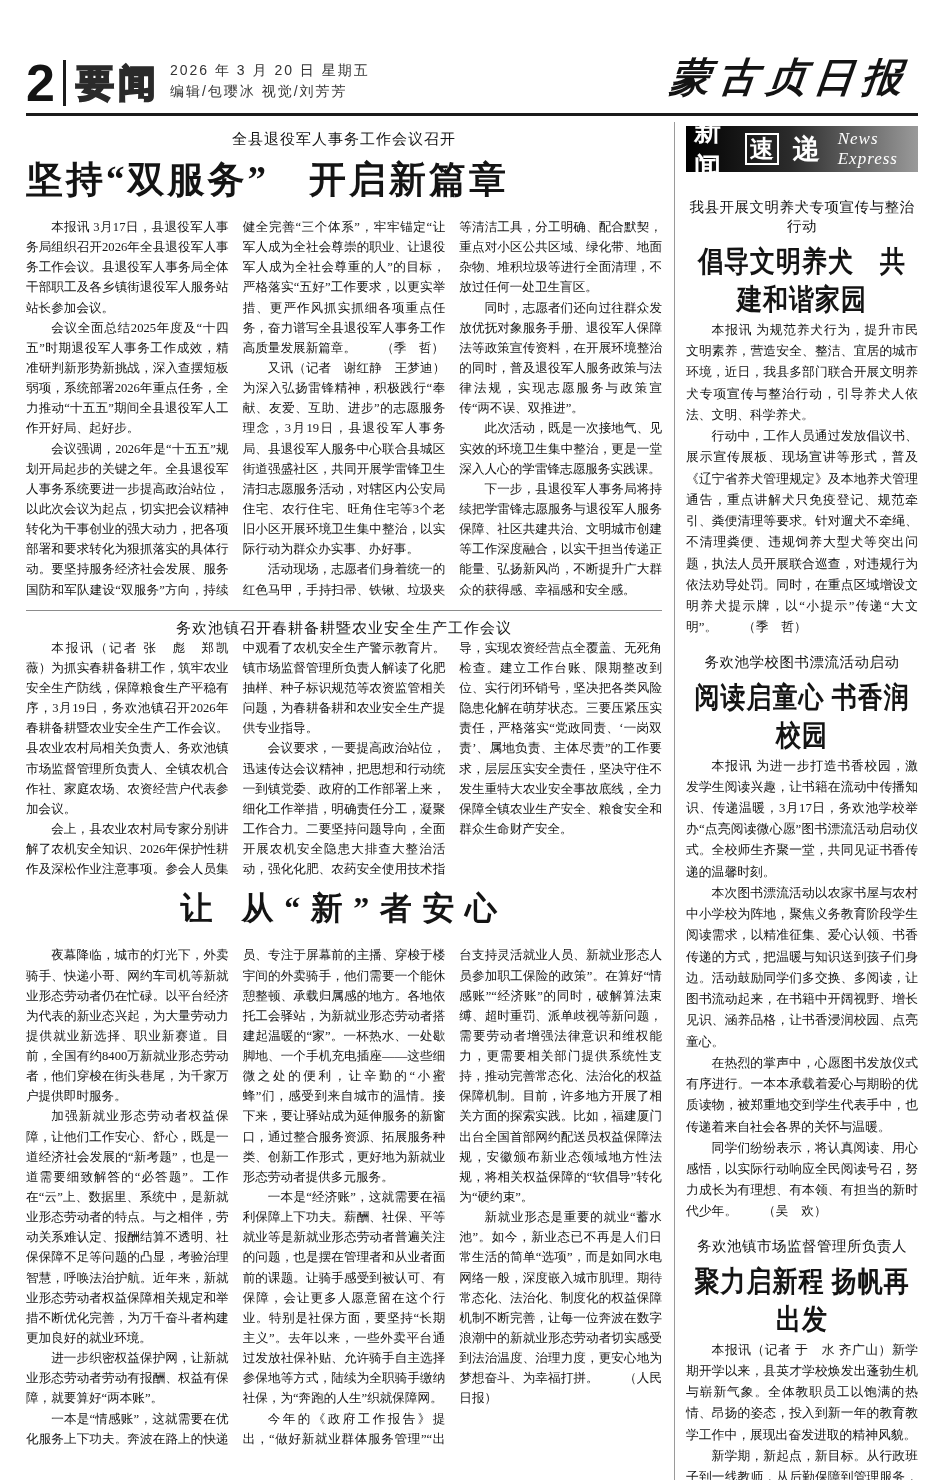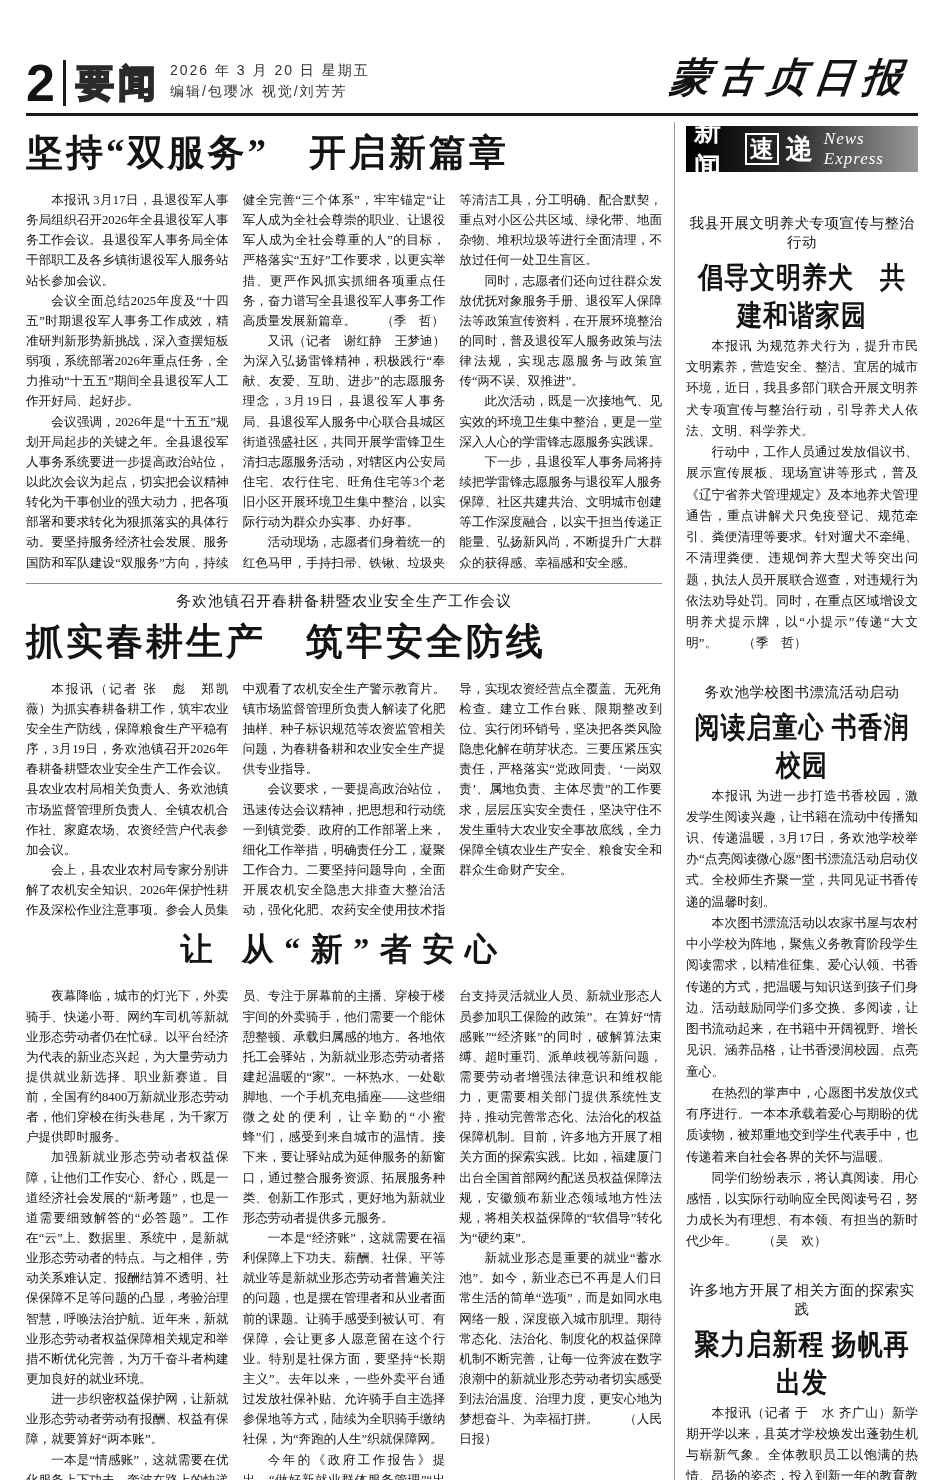--- a/index.html
+++ b/index.html
@@ -37,28 +37,28 @@
                letter-spacing:3px; margin:6px 0 12px; }
   .headline-xin { font-size:32px; font-weight:bold; text-align:center;
                   letter-spacing:0.33em; margin:6px 0 14px; }
   .body-cols3 { column-count:3; column-gap:14px;
                 font-size:12.6px; line-height:1.6; }
   .para { text-align:justify; }
   .para.p { text-indent:2em; }
   .divider { border:none; border-top:1px solid #8c8c8c; margin:10px 0 2px; }
   
   .banner { height:46px; margin-top:4px; background:linear-gradient(90deg,#000 0%,#2b2b2b 45%,#9a9a9a 100%);
-            display:flex; align-items:center; padding:0 8px; color:#fff; gap:5px; }
+            display:flex; align-items:center; padding:0 8px; color:#fff; gap:12px; }
   .banner .cn { font-family:"Liberation Sans",sans-serif; font-weight:bold; font-size:27px; }
   .banner .boxed { border:2px solid #fff; font-size:24px; line-height:1;
                    padding:2px 3px; margin:0 2px; font-weight:bold; }
   .banner .en { font-size:17px; font-style:italic; margin-left:6px; letter-spacing:1px; }
   .rkicker { font-family:"Liberation Sans",sans-serif; font-size:14.5px;
-             text-align:center; margin-top:42px; letter-spacing:0.5px; }
-  .rkicker.tight { margin-top:28px; }
+             text-align:center; margin-top:26px; letter-spacing:0.5px; }
+  .rkicker.tight { margin-top:14px; }
   .rheadline { font-size:25px; font-weight:bold; text-align:center;
                letter-spacing:1px; margin:6px 0 12px; transform:scaleY(1.15);
                transform-origin:top; }
   .rbody { font-size:12.8px; line-height:1.66; margin-bottom:10px; }
 </style>
 </head>
 <body>
 
 <div class="hdr">
   <div class="hdr-left">
@@ -71,38 +71,38 @@
     </div>
   </div>
   <div class="masthead">蒙古贞日报</div>
 </div>
 
 <div class="main">
 
   <div class="left">
 
     <div>
+      <div class="kicker">全县退役军人事务工作会议召开</div>
       <div class="headline1">坚持“双服务”　开启新篇章</div>
       <div class="body-cols3">
           <p class="para p">本报讯 3月17日，县退役军人事务局组织召开2026年全县退役军人事务工作会议。县退役军人事务局全体干部职工及各乡镇街退役军人服务站站长参加会议。</p>
           <p class="para p">会议全面总结2025年度及“十四五”时期退役军人事务工作成效，精准研判新形势新挑战，深入查摆短板弱项，系统部署2026年重点任务，全力推动“十五五”期间全县退役军人工作开好局、起好步。</p>
           <p class="para p">会议强调，2026年是“十五五”规划开局起步的关键之年。全县退役军人事务系统要进一步提高政治站位，以此次会议为起点，切实把会议精神转化为干事创业的强大动力，把各项部署和要求转化为狠抓落实的具体行动。要坚持服务经济社会发展、服务国防和军队建设“双服务”方向，持续健全完善“三个体系”，牢牢锚定“让军人成为全社会尊崇的职业、让退役军人成为全社会尊重的人”的目标，严格落实“五好”工作要求，以更实举措、更严作风抓实抓细各项重点任务，奋力谱写全县退役军人事务工作高质量发展新篇章。　　（季　哲）</p>
           <p class="para p">又讯（记者　谢红静　王梦迪）为深入弘扬雷锋精神，积极践行“奉献、友爱、互助、进步”的志愿服务理念，3月19日，县退役军人事务局、县退役军人服务中心联合县城区街道强盛社区，共同开展学雷锋卫生清扫志愿服务活动，对辖区内公安局住宅、农行住宅、旺角住宅等3个老旧小区开展环境卫生集中整治，以实际行动为群众办实事、办好事。</p>
           <p class="para p">活动现场，志愿者们身着统一的红色马甲，手持扫帚、铁锹、垃圾夹等清洁工具，分工明确、配合默契，重点对小区公共区域、绿化带、地面杂物、堆积垃圾等进行全面清理，不放过任何一处卫生盲区。</p>
           <p class="para p">同时，志愿者们还向过往群众发放优抚对象服务手册、退役军人保障法等政策宣传资料，在开展环境整治的同时，普及退役军人服务政策与法律法规，实现志愿服务与政策宣传“两不误、双推进”。</p>
           <p class="para p">此次活动，既是一次接地气、见实效的环境卫生集中整治，更是一堂深入人心的学雷锋志愿服务实践课。</p>
           <p class="para p">下一步，县退役军人事务局将持续把学雷锋志愿服务与退役军人服务保障、社区共建共治、文明城市创建等工作深度融合，以实干担当传递正能量、弘扬新风尚，不断提升广大群众的获得感、幸福感和安全感。</p>
         </div>
     </div>
 
     <hr class="divider">
 
     <div>
       <div class="kicker">务欢池镇召开春耕备耕暨农业安全生产工作会议</div>
-      <div class="headline1">抓实春耕生产　筑牢安全防线</div>
       <div class="body-cols3">
           <p class="para p">本报讯（记者 张　彪　郑凯薇）为抓实春耕备耕工作，筑牢农业安全生产防线，保障粮食生产平稳有序，3月19日，务欢池镇召开2026年春耕备耕暨农业安全生产工作会议。县农业农村局相关负责人、务欢池镇市场监督管理所负责人、全镇农机合作社、家庭农场、农资经营户代表参加会议。</p>
           <p class="para p">会上，县农业农村局专家分别讲解了农机安全知识、2026年保护性耕作及深松作业注意事项。参会人员集中观看了农机安全生产警示教育片。镇市场监督管理所负责人解读了化肥抽样、种子标识规范等农资监管相关问题，为春耕备耕和农业安全生产提供专业指导。</p>
           <p class="para p">会议要求，一要提高政治站位，迅速传达会议精神，把思想和行动统一到镇党委、政府的工作部署上来，细化工作举措，明确责任分工，凝聚工作合力。二要坚持问题导向，全面开展农机安全隐患大排查大整治活动，强化化肥、农药安全使用技术指导，实现农资经营点全覆盖、无死角检查。建立工作台账、限期整改到位、实行闭环销号，坚决把各类风险隐患化解在萌芽状态。三要压紧压实责任，严格落实“党政同责、‘一岗双责’、属地负责、主体尽责”的工作要求，层层压实安全责任，坚决守住不发生重特大农业安全事故底线，全力保障全镇农业生产安全、粮食安全和群众生命财产安全。</p>
         </div>
     </div>
 
     <div style="margin-top:8px;">
       <div class="headline-xin">让 从“新”者安心</div>
       <div class="body-cols3">
@@ -141,21 +141,21 @@
       <div class="rheadline">阅读启童心 书香润校园</div>
       <div class="rbody">
           <p class="para p">本报讯 为进一步打造书香校园，激发学生阅读兴趣，让书籍在流动中传播知识、传递温暖，3月17日，务欢池学校举办“点亮阅读微心愿”图书漂流活动启动仪式。全校师生齐聚一堂，共同见证书香传递的温馨时刻。</p>
           <p class="para p">本次图书漂流活动以农家书屋与农村中小学校为阵地，聚焦义务教育阶段学生阅读需求，以精准征集、爱心认领、书香传递的方式，把温暖与知识送到孩子们身边。活动鼓励同学们多交换、多阅读，让图书流动起来，在书籍中开阔视野、增长见识、涵养品格，让书香浸润校园、点亮童心。</p>
           <p class="para p">在热烈的掌声中，心愿图书发放仪式有序进行。一本本承载着爱心与期盼的优质读物，被郑重地交到学生代表手中，也传递着来自社会各界的关怀与温暖。</p>
           <p class="para p">同学们纷纷表示，将认真阅读、用心感悟，以实际行动响应全民阅读号召，努力成长为有理想、有本领、有担当的新时代少年。　　（吴　欢）</p>
         </div>
     </div>
 
     <div>
-      <div class="rkicker tight">许多地方开展了相关方面的探索实践</div>
+      <div class="rkicker tight">务欢池镇市场监督管理所负责人</div>
       <div class="rheadline">聚力启新程 扬帆再出发</div>
       <div class="rbody">
           <p class="para p">本报讯（记者 于　水 齐广山）新学期开学以来，县英才学校焕发出蓬勃生机与崭新气象。全体教职员工以饱满的热情、昂扬的姿态，投入到新一年的教育教学工作中，展现出奋发进取的精神风貌。</p>
           <p class="para p">新学期，新起点，新目标。从行政班子到一线教师，从后勤保障到管理服务，全体教职员工凝心聚力、笃行不怠，以崭新的面貌迎接莘莘学子归来。课堂上，教师们兢兢业业，传道授业；校园里，育人氛围浓厚，秩序井然。</p>
         </div>
     </div>
 
   </div>
 </div>
 

